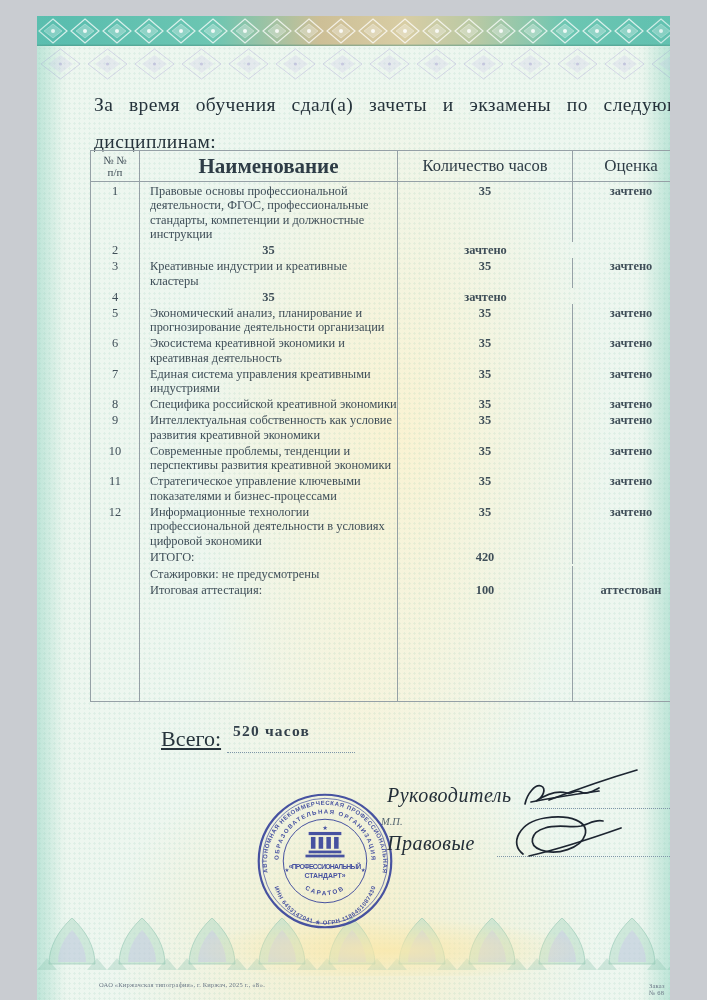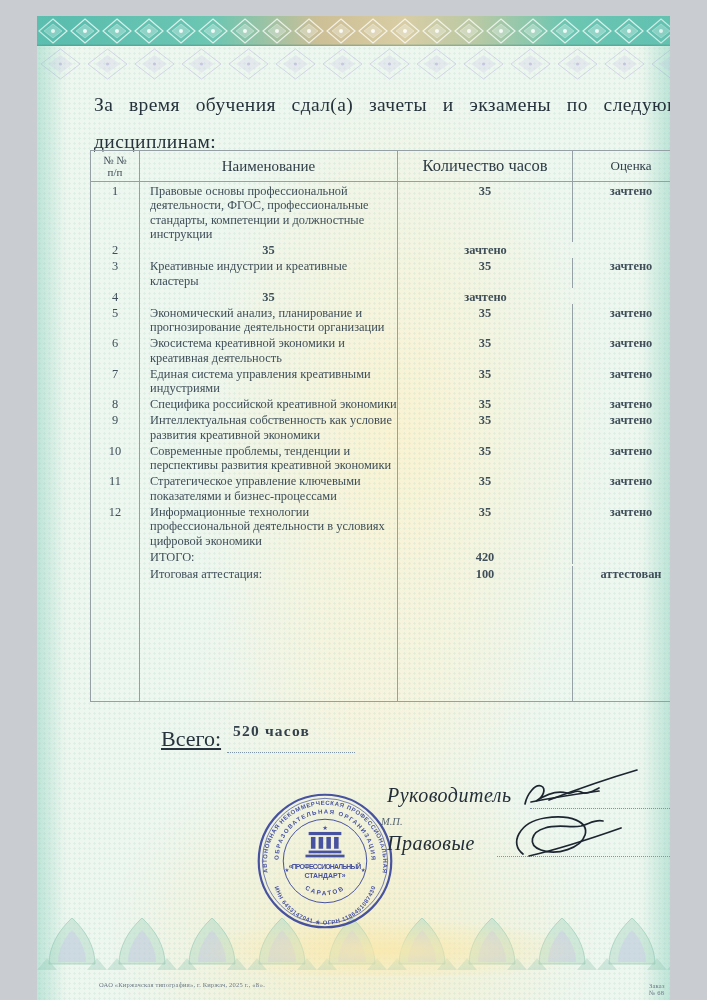--- a/index.html
+++ b/index.html
@@ -35,23 +35,23 @@
   .dtable{
     position:absolute; left:53px; top:134px; width:600px; height:552px;
     border:1px solid #95a0a6; box-sizing:border-box;
     display:flex; flex-direction:column; font-size:12.4px; line-height:14.5px;
   }
   .thead{display:grid; grid-template-columns:49px 258px 175px 1fr; border-bottom:1px solid #95a0a6;}
   .thead .hc{display:flex; flex-direction:column; align-items:center; justify-content:center; padding:3px 2px; text-align:center;}
   .hc{border-right:1px solid #95a0a6;}
   .hc:last-child{border-right:none;}
   .h-num{font-size:11px; line-height:12px; color:#3c4a54;}
-  .h-name{font-size:15px; color:#2e3c46;}
+  .h-name{font-size:21px; color:#2e3c46;font-weight:bold;}
   .h-hours{font-size:16.5px; color:#2e3c46;}
-  .h-grade{font-size:13px; color:#2e3c46;}
+  .h-grade{font-size:17px; color:#2e3c46;}
   .tbody{display:flex; flex-direction:column; flex:1;}
   .trow{display:grid; grid-template-columns:49px 258px 175px 1fr;}
   .trow.fill{flex:1;}
   .tcell{border-right:1px solid #95a0a6; padding-top:1.5px;}
   .tcell:last-child{border-right:none;}
   .c-num{text-align:center;}
   .c-name{padding-left:10px; }
   .c-hours,.c-grade{text-align:center;font-weight:bold;}
 
   .total-label{position:absolute; left:124px; top:710px; font-size:22px; color:#26333c;text-decoration:underline;}
@@ -240,20 +240,26 @@
     <div class="tcell c-hours">420</div>
     <div class="tcell c-grade"></div>
   </div>
 
   <div class="trow">
     <div class="tcell c-num"></div>
     <div class="tcell c-hours"></div>
     <div class="tcell c-grade"></div>
   </div>
 
+  <div class="trow">
+    <div class="tcell c-num"></div>
+    <div class="tcell c-name">Стажировки: не предусмотрены</div>
+    <div class="tcell c-hours"></div>
+    <div class="tcell c-grade"></div>
+  </div>
 
   <div class="trow">
     <div class="tcell c-num"></div>
     <div class="tcell c-name">Итоговая аттестация:</div>
     <div class="tcell c-hours">100</div>
     <div class="tcell c-grade">аттестован</div>
   </div>
 
   <div class="trow fill">
     <div class="tcell c-num"></div>

